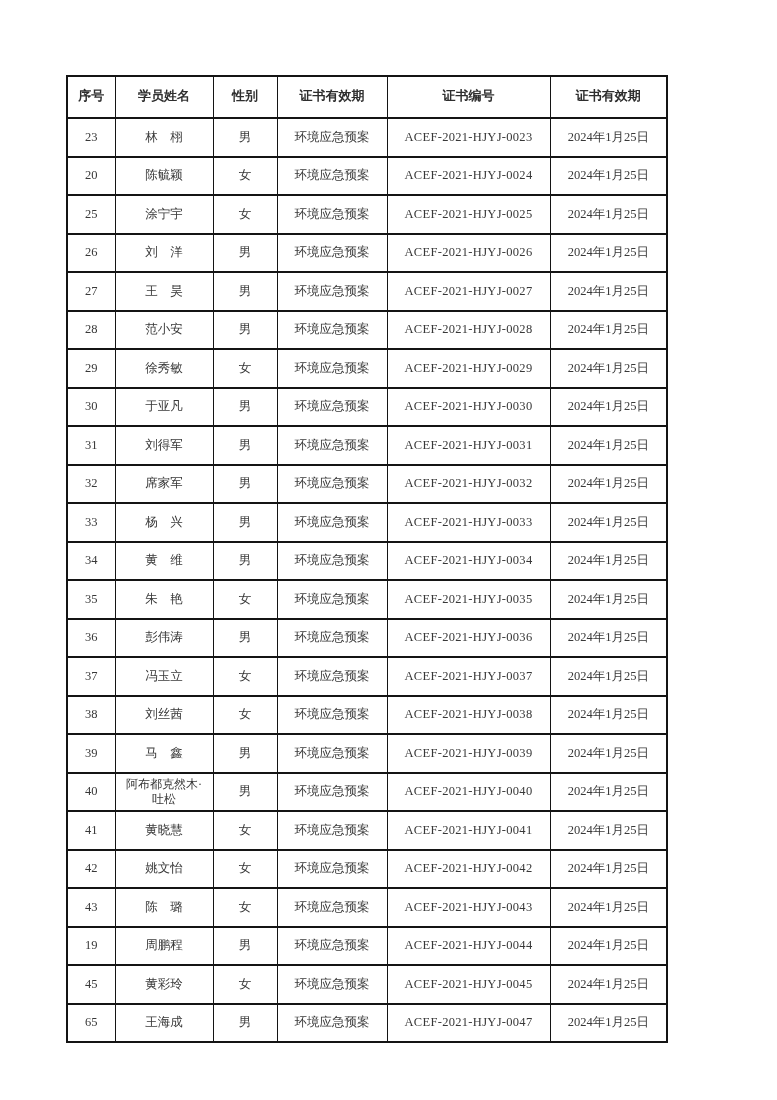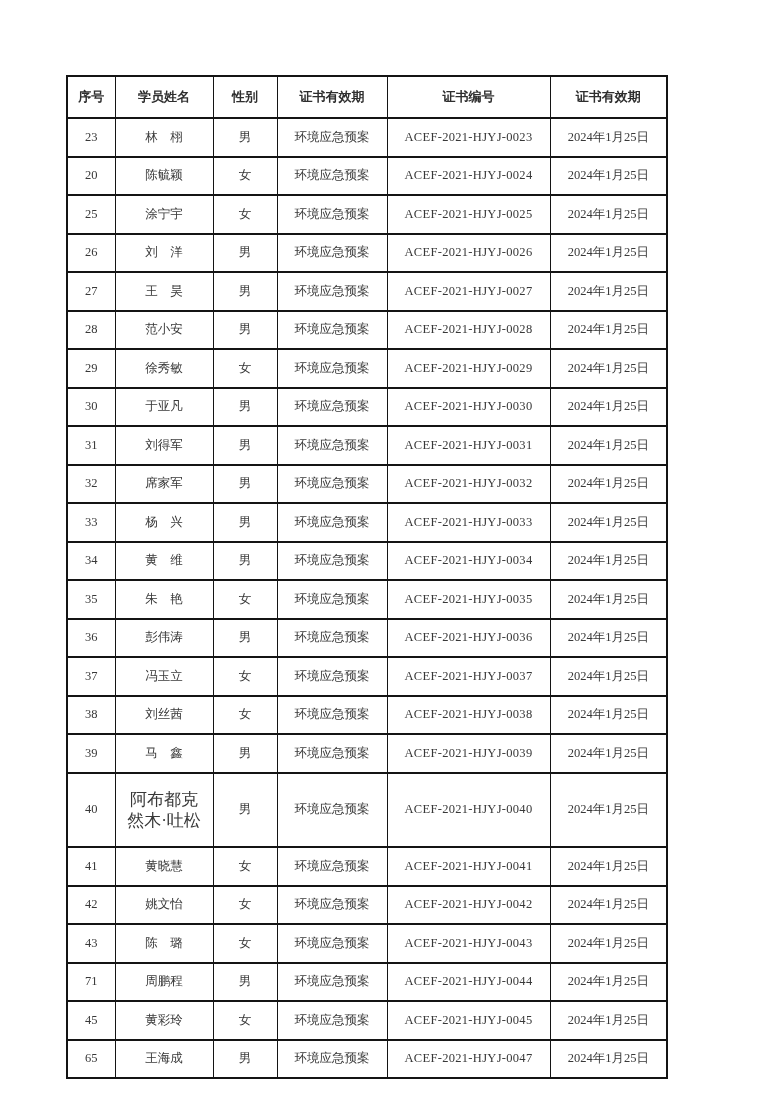--- a/index.html
+++ b/index.html
@@ -37,38 +37,39 @@
     vertical-align: middle;
     padding: 0 4px;
     overflow: hidden;
     line-height: 1.2;
   }
   table.cert-table thead th {
     height: 40px;
     font-size: 13px;
     font-weight: bold;
     color: #2e2e2e;
+    font-family: Liberation Mono, monospace;
   }
   table.cert-table tbody td {
     height: 36.5px;
     font-size: 12.5px;
     color: #383838;
   }
   td.cell-cert-no {
     font-size: 12.5px;
     letter-spacing: 0.3px;
     white-space: nowrap;
   }
   td.cell-validity {
     white-space: nowrap;
   }
   td.cell-name.long-name {
-    font-size: 17px;
+    font-size: 12px;
     line-height: 1.25;
-    padding: 15px 8px;
+    padding: 0 8px;
   }
 </style>
 </head>
 <body>
 
 <div class="page">
   <table class="cert-table">
     <colgroup>
       <col style="width:48px">
       <col style="width:98px">
@@ -250,21 +251,21 @@
   </tr>
         <tr>
     <td class="cell-index">43</td>
     <td class="cell-name">陈　璐</td>
     <td class="cell-gender">女</td>
     <td class="cell-subject">环境应急预案</td>
     <td class="cell-cert-no">ACEF-2021-HJYJ-0043</td>
     <td class="cell-validity">2024年1月25日</td>
   </tr>
         <tr>
-    <td class="cell-index">71</td>
+    <td class="cell-index">19</td>
     <td class="cell-name">周鹏程</td>
     <td class="cell-gender">男</td>
     <td class="cell-subject">环境应急预案</td>
     <td class="cell-cert-no">ACEF-2021-HJYJ-0044</td>
     <td class="cell-validity">2024年1月25日</td>
   </tr>
         <tr>
     <td class="cell-index">45</td>
     <td class="cell-name">黄彩玲</td>
     <td class="cell-gender">女</td>

